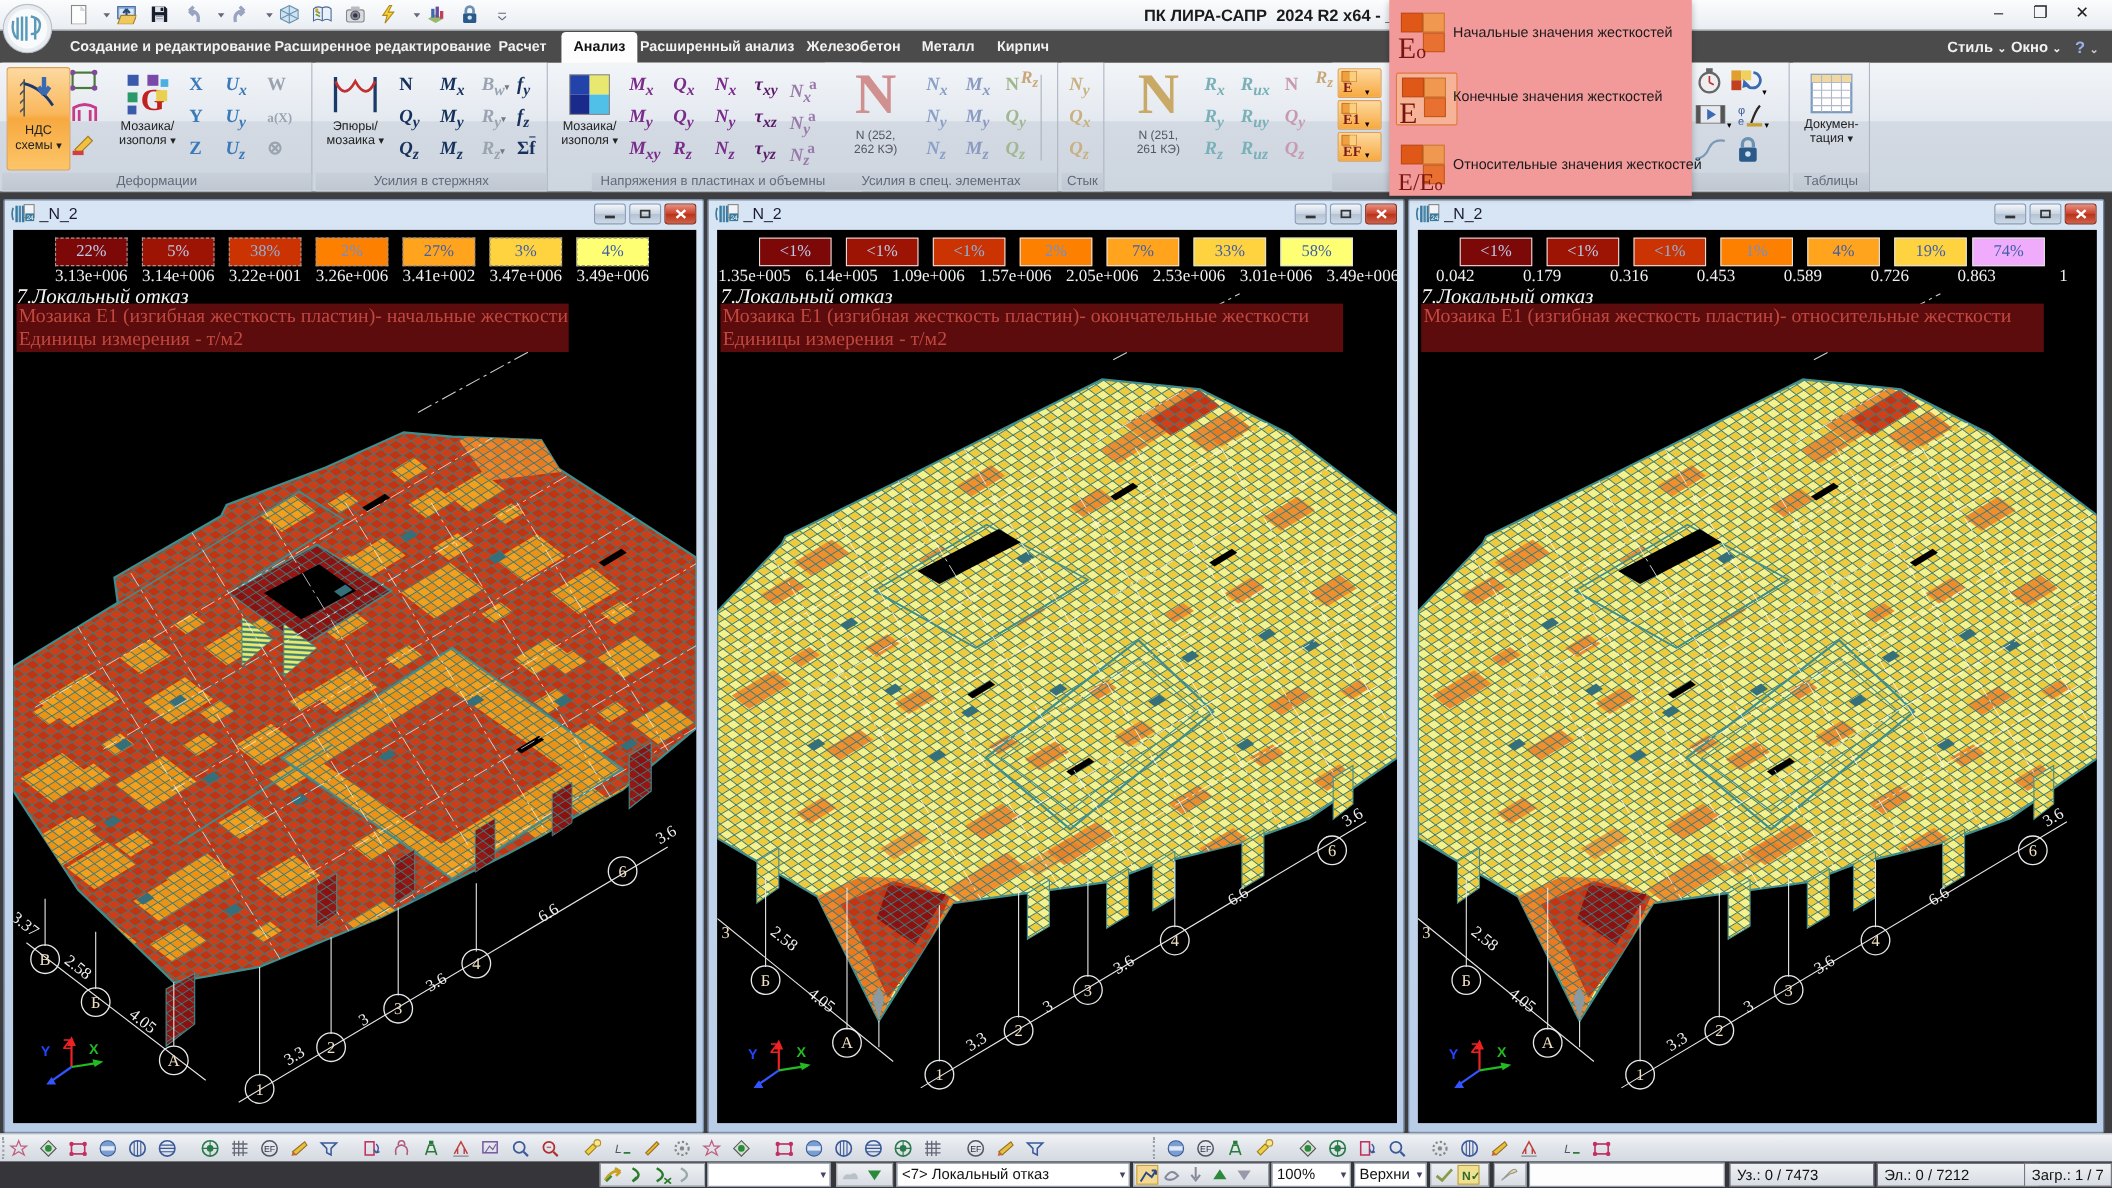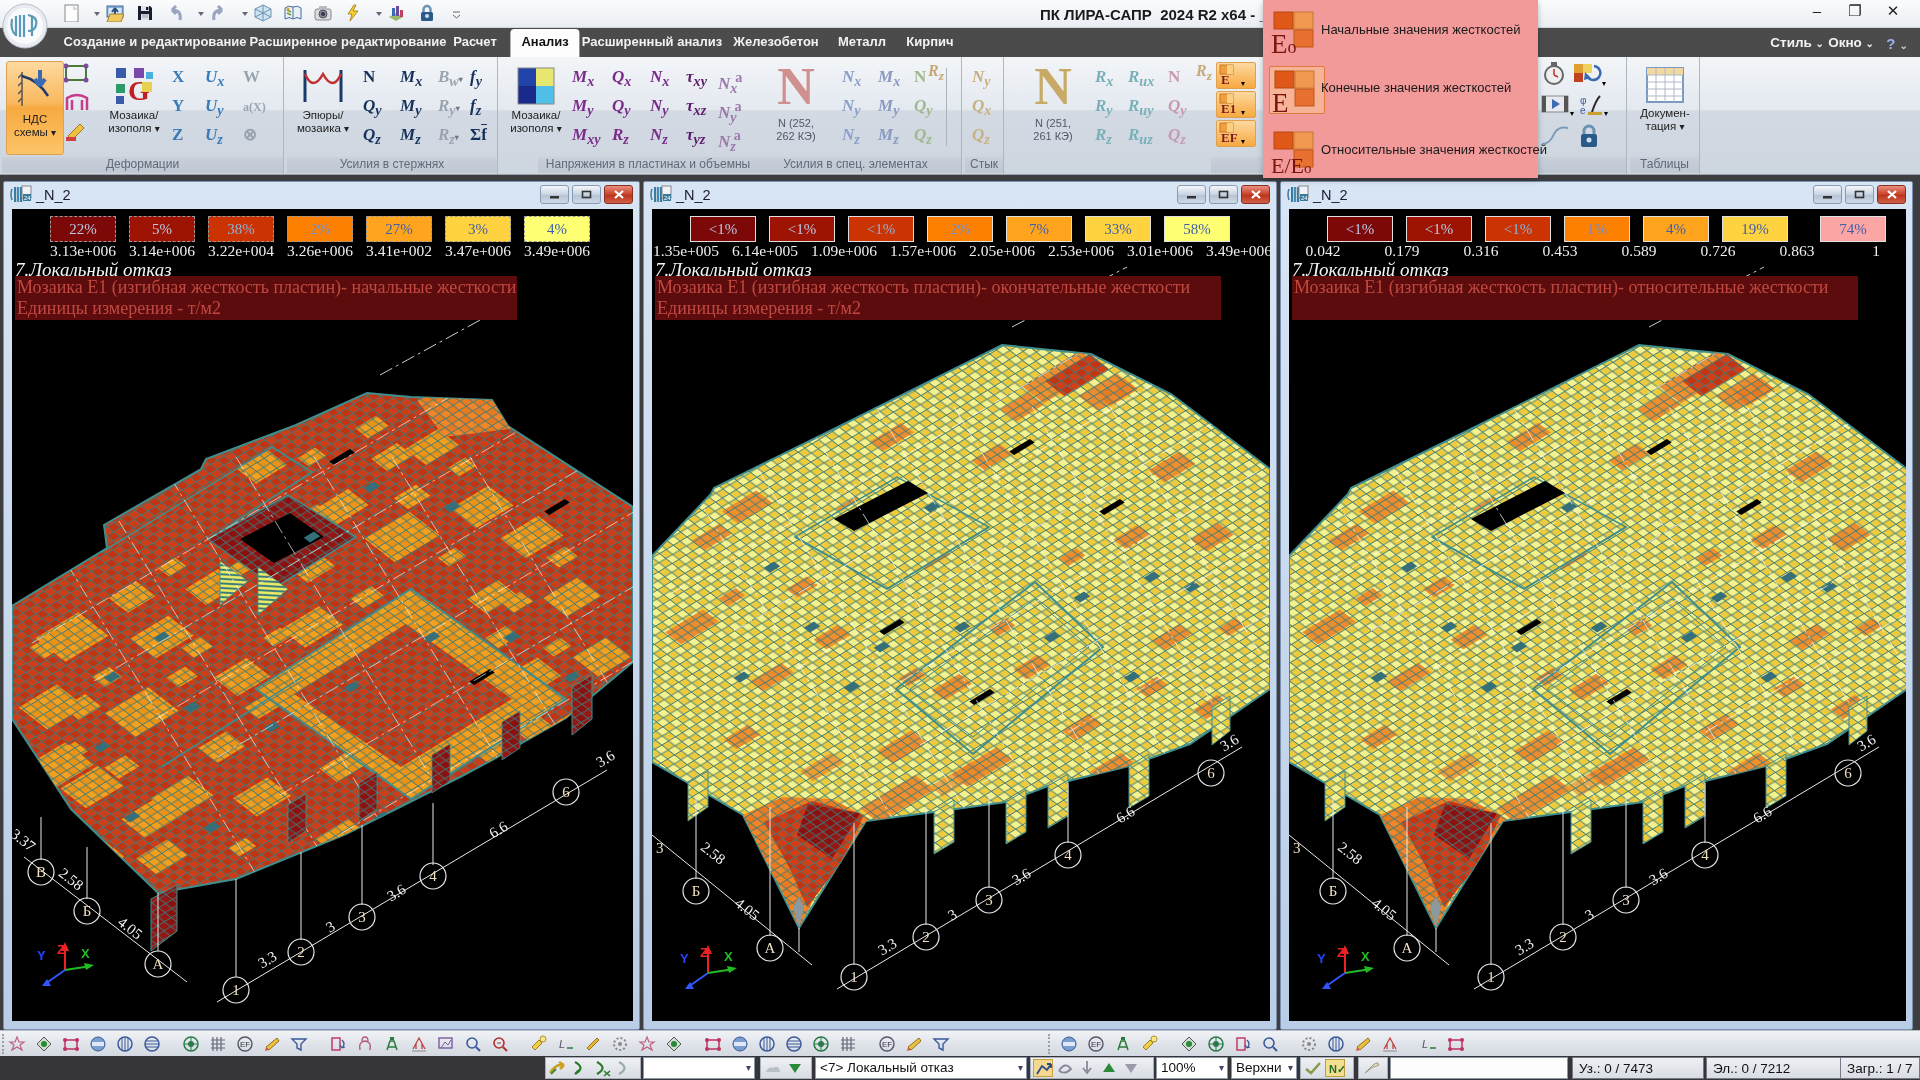--- a/index.html
+++ b/index.html
@@ -442,21 +442,21 @@
           <div class="sbox" style="left:117px;background:#9e1404;border:1px dashed #999;color:#b9c9e6">5%</div>
           <div class="sbox" style="left:196px;background:#cc3303;border:1px dashed #999;color:#8fb0d8">38%</div>
           <div class="sbox" style="left:275px;background:#fe8001;border:1px dashed #999;color:#6f8fd0">2%</div>
           <div class="sbox" style="left:354px;background:#ffa41c;border:1px dashed #999;color:#3f5fa8">27%</div>
           <div class="sbox" style="left:433px;background:#ffd23f;border:1px dashed #999;color:#3f5fa8">3%</div>
           <div class="sbox" style="left:512px;background:#ffff73;border:1px dashed #999;color:#3f5fa8">4%</div>
         </div>
         <div class="valrow">
           <span class="sval" style="left:33px;width:76px;">3.13e+006</span>
           <span class="sval" style="left:112px;width:76px;">3.14e+006</span>
-          <span class="sval" style="left:191px;width:76px;">3.22e+004</span>
+          <span class="sval" style="left:191px;width:76px;">3.22e+001</span>
           <span class="sval" style="left:270px;width:76px;">3.26e+006</span>
           <span class="sval" style="left:349px;width:76px;">3.41e+002</span>
           <span class="sval" style="left:428px;width:76px;">3.47e+006</span>
           <span class="sval" style="left:507px;width:76px;">3.49e+006</span>
         </div>
         <div class="vt1">7.Локальный отказ</div>
         <div class="vband" style="width:502px;">
           <div>Мозаика Е1 (изгибная жесткость пластин)- начальные жесткости</div>
           <div>Единицы измерения - т/м2</div>
         </div>
@@ -933,21 +933,21 @@
         </span>
       </div>
       <div class="mclient" style="width:617px;">
         <div class="scalerow">
           <div class="sbox" style="left:38px;background:#7d0808;border:1px solid #e0e0e0;color:#b9c9e6">&lt;1%</div>
           <div class="sbox" style="left:117px;background:#9e1404;border:1px solid #e0e0e0;color:#b9c9e6">&lt;1%</div>
           <div class="sbox" style="left:196px;background:#cc3303;border:1px solid #e0e0e0;color:#8fb0d8">&lt;1%</div>
           <div class="sbox" style="left:275px;background:#fe8001;border:1px solid #e0e0e0;color:#6f8fd0">1%</div>
           <div class="sbox" style="left:354px;background:#ffa41c;border:1px solid #e0e0e0;color:#3f5fa8">4%</div>
           <div class="sbox" style="left:433px;background:#ffd23f;border:1px solid #e0e0e0;color:#3f5fa8">19%</div>
-          <div class="sbox" style="left:531px;background:#fca5a5;border:1px solid #e0e0e0;color:#3f5fa8">74%</div>
+          <div class="sbox" style="left:504px;background:#f0abfc;border:1px solid #e0e0e0;color:#3f5fa8">74%</div>
         </div>
         <div class="valrow">
           <span class="sval" style="left:-4px;width:76px;">0.042</span>
           <span class="sval" style="left:75px;width:76px;">0.179</span>
           <span class="sval" style="left:154px;width:76px;">0.316</span>
           <span class="sval" style="left:233px;width:76px;">0.453</span>
           <span class="sval" style="left:312px;width:76px;">0.589</span>
           <span class="sval" style="left:391px;width:76px;">0.726</span>
           <span class="sval" style="left:470px;width:76px;">0.863</span>
           <span class="sval" style="left:549px;width:76px;">1</span>

